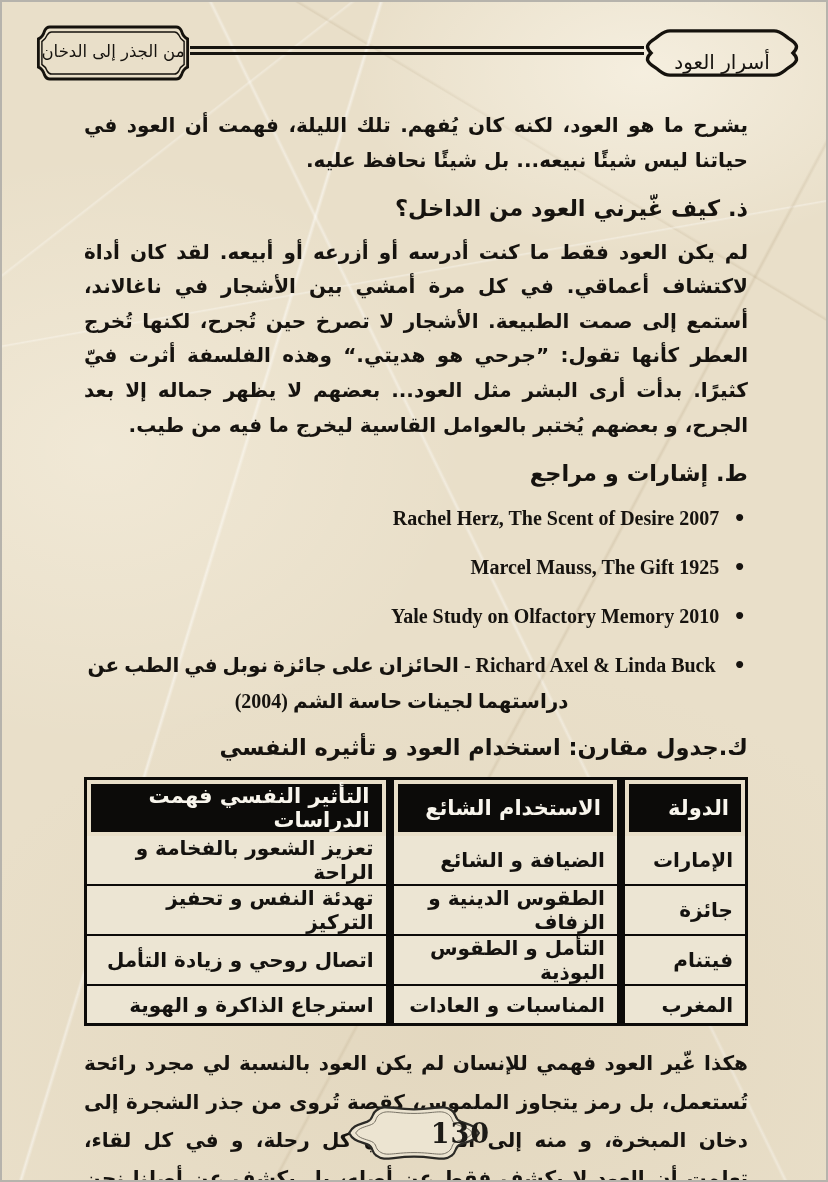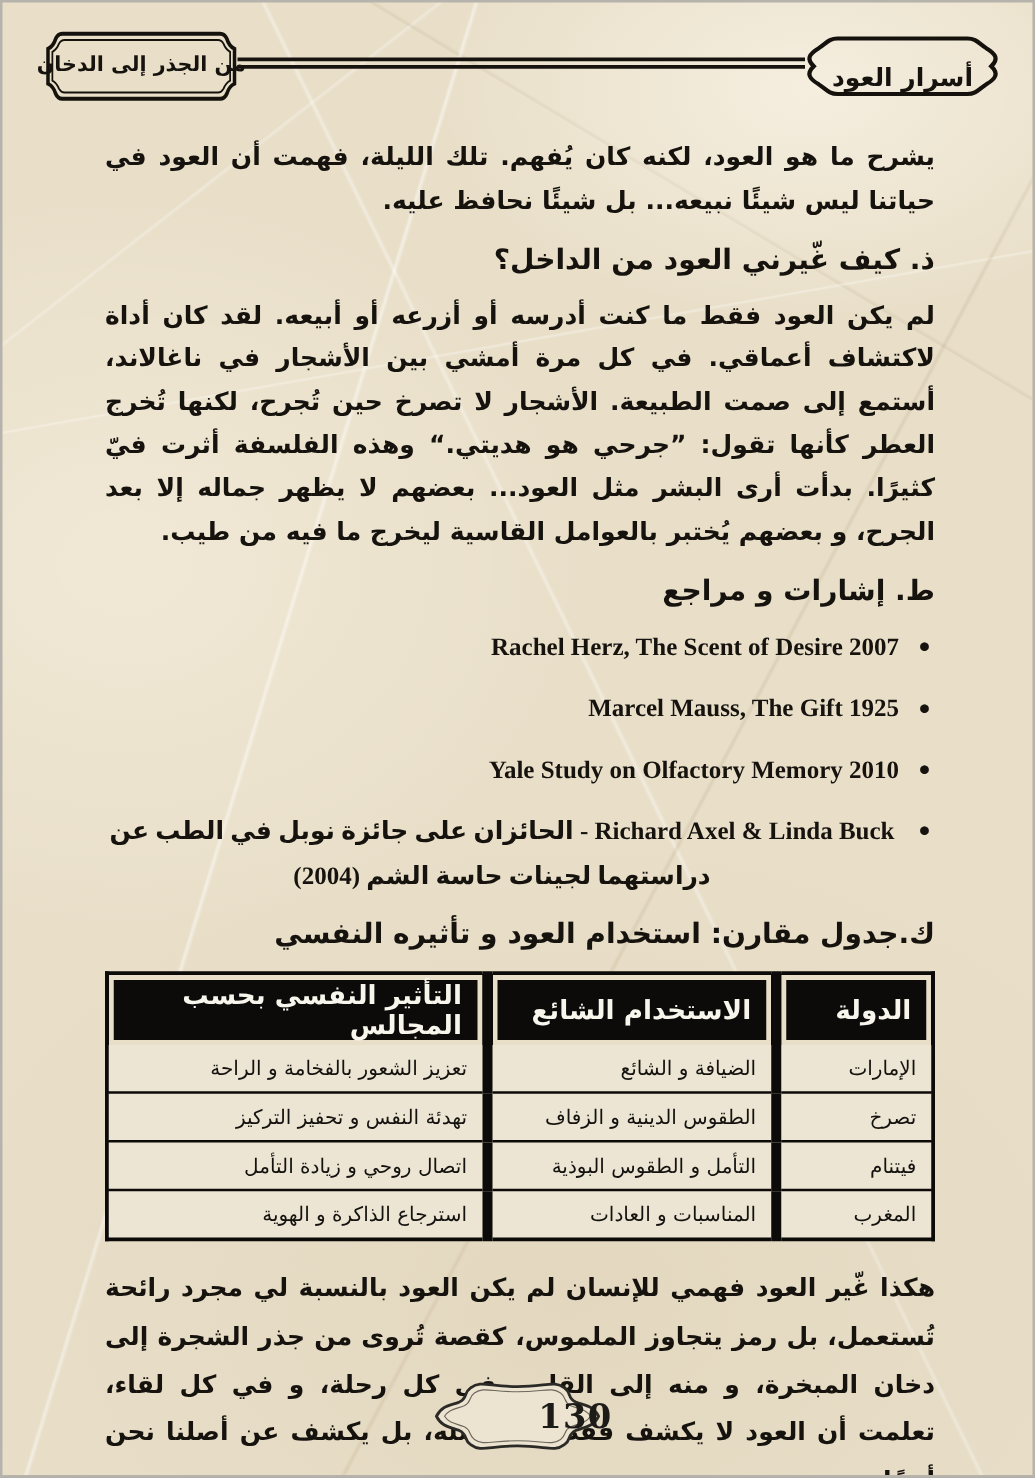--- a/index.html
+++ b/index.html
@@ -22,21 +22,21 @@
       linear-gradient(118deg, transparent 61.8%, rgba(172,152,118,0.22) 62%, transparent 62.2%),
       linear-gradient(64deg,  transparent 55.8%, rgba(255,255,255,0.40) 56%, transparent 56.2%),
       linear-gradient(170deg, transparent 25.9%, rgba(255,255,255,0.35) 26%, transparent 26.15%),
       linear-gradient(31deg,  transparent 80.9%, rgba(170,150,115,0.18) 81%, transparent 81.2%),
       linear-gradient(142deg, transparent 14.9%, rgba(255,255,255,0.30) 15%, transparent 15.18%);
   }
   
   .hdr{position:relative;height:96px;}
   .badge{position:absolute;display:flex;align-items:center;justify-content:center;}
   .badge svg{position:absolute;inset:0;width:100%;height:100%;}
-  .badge-text{position:relative;z-index:2;font-weight:bold;white-space:nowrap;padding-bottom:3px;}
+  .badge-text{position:relative;z-index:2;font-weight:normal;white-space:nowrap;padding-bottom:3px;}
   .badge-right{right:24px;top:24px;width:160px;height:54px;}
   .badge-right .badge-text{font-size:20px;margin-top:20px;}
   .badge-left{left:32px;top:20px;width:158px;height:62px;}
   .badge-left .badge-text{font-size:16.5px;}
   .hline{position:absolute;top:44px;right:182px;left:188px;height:3px;
          border-top:3.5px solid #17140f;border-bottom:3.5px solid #17140f;}
   
   .content{padding:0 78px 0 82px;}
   .para{font-size:20px;font-weight:bold;line-height:1.73;text-align:justify;margin:10px 0 0 0;}
   .para.closing{line-height:1.92;margin-top:18px;}
@@ -49,21 +49,21 @@
   ul.refs .bullet{font-size:20px;margin-left:14px;line-height:1.8;font-family:"DejaVu Sans",sans-serif;}
   ul.refs .ref-text{text-align:center;}
   
   .cmp-table{width:100%;border-collapse:collapse;table-layout:fixed;
              border:3px solid #0c0b09;margin-top:14px;}
   .cmp-table th{background:#0c0b09;color:#f8f5ec;font-size:21px;font-weight:bold;
                 text-align:right;height:56px;padding:0 16px;
                 box-shadow:inset 0 0 0 4px #e9dfc9;
                 border-left:8px solid #0c0b09;}
   .cmp-table th:last-child{border-left:none;}
-  .cmp-table td{background:#ece5d3;font-size:16px;font-weight:normal;color:#14120f;
+  .cmp-table td{background:#ece5d3;font-size:20px;font-weight:bold;color:#14120f;
                 text-align:right;height:37px;padding:0 12px;
                 border-top:2px solid #0c0b09;border-left:8px solid #0c0b09;}
   .cmp-table td:last-child{border-left:none;}
   .cmp-table tbody tr:first-child td{border-top:none;}
   
   .footer{position:absolute;bottom:14px;left:0;right:0;display:flex;justify-content:center;}
   .pagenum{position:relative;width:152px;height:66px;display:flex;align-items:center;justify-content:flex-start;}
   .pagenum svg{position:absolute;inset:0;width:100%;height:100%;}
   .pagenum .num{position:relative;z-index:2;font-family:"DejaVu Serif","Liberation Serif",serif;
                 font-weight:bold;font-size:27px;color:#1d1b17;letter-spacing:1px;}
@@ -126,31 +126,31 @@
     <table class="cmp-table">
       <colgroup>
         <col style="width:19%">
         <col style="width:35%">
         <col style="width:46%">
       </colgroup>
       <thead>
         <tr>
           <th>الدولة</th>
           <th>الاستخدام الشائع</th>
-          <th>التأثير النفسي بحسب المجالس</th>
+          <th>التأثير النفسي فهمت الدراسات</th>
         </tr>
       </thead>
       <tbody>
           <tr>
             <td>الإمارات</td>
             <td>الضيافة و الشائع</td>
             <td>تعزيز الشعور بالفخامة و الراحة</td>
           </tr>
           <tr>
-            <td>تصرخ</td>
+            <td>جائزة</td>
             <td>الطقوس الدينية و الزفاف</td>
             <td>تهدئة النفس و  تحفيز التركيز</td>
           </tr>
           <tr>
             <td>فيتنام</td>
             <td>التأمل و الطقوس البوذية</td>
             <td>اتصال روحي و  زيادة التأمل</td>
           </tr>
           <tr>
             <td>المغرب</td>

